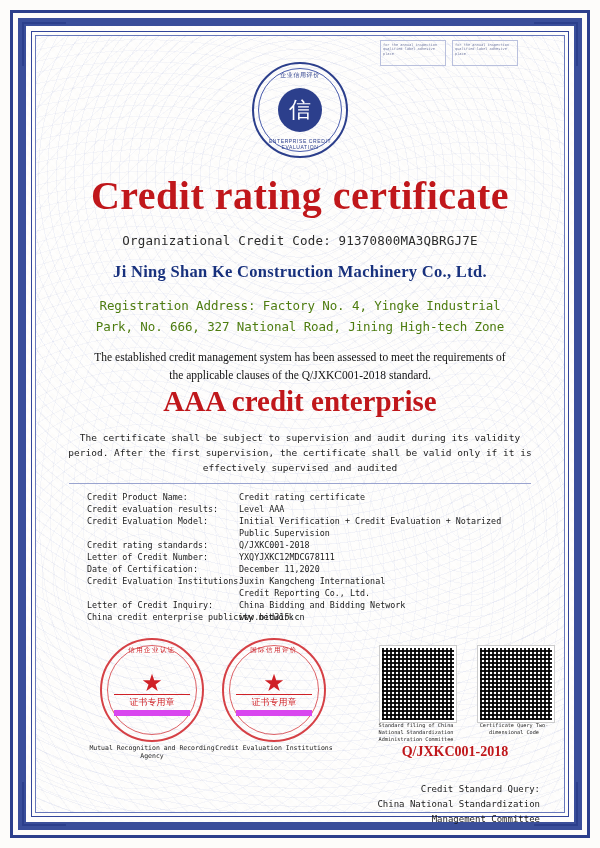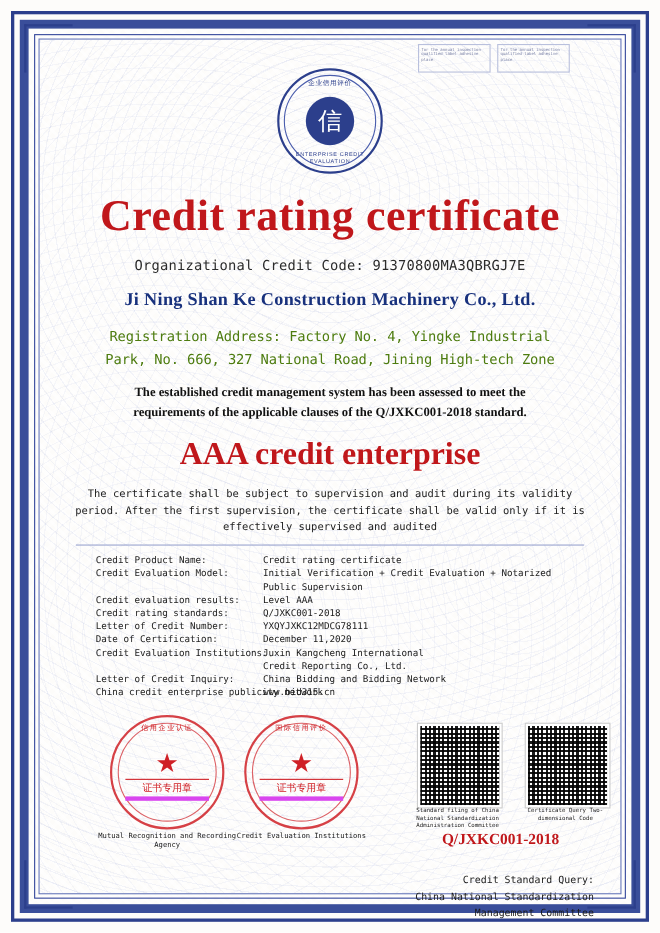--- a/index.html
+++ b/index.html
@@ -173,25 +173,24 @@
     letter-spacing: -.1px;
   }
 
   .statement {
     margin: 12px auto 0;
     width: 420px;
     font-size: 11.5px;
     color: #111;
     line-height: 1.55;
     font-family: "Liberation Serif", serif;
-    font-weight: bold;
+    font-weight: normal;
   }
 
   .grade {
-    margin-top: 12px;
     font-size: 29px;
     font-weight: bold;
     color: #c0171b;
     font-family: "Liberation Serif", serif;
   }
 
   .supervision {
     margin: 12px auto 0;
     width: 470px;
     font-size: 9.5px;
@@ -259,21 +258,21 @@
     transform: translate(-50%,-50%);
     color: #cf2026;
     font-size: 24px;
     line-height: 1;
   }
   .seal .seal-band {
     position: absolute;
     left: 14px; right: 14px;
     bottom: 26px;
     border-top: 1px solid #cf2026;
-    border-bottom: 4px solid #d946ef;
+    border-bottom: 6px solid #d946ef;
     text-align: center;
     font-size: 9px;
     color: #cf2026;
     font-family: "Liberation Sans", sans-serif;
     padding: 1px 0;
   }
   .seal .seal-arc {
     position: absolute;
     left: 0; right: 0; top: 8px;
     text-align: center;
@@ -410,26 +409,26 @@
       <div class="mini-stamps">
         <div class="mini-stamp">for the annual inspection qualified label adhesive place</div>
         <div class="mini-stamp">for the annual inspection qualified label adhesive place</div>
       </div>
 
       <div class="detail-row">
         <div class="detail-label">Credit Product Name:</div>
         <div class="detail-value">Credit rating certificate</div>
       </div>
       <div class="detail-row">
+        <div class="detail-label">Credit evaluation results:</div>
+        <div class="detail-value">Level AAA</div>
+      </div>
+      <div class="detail-row">
         <div class="detail-label">Credit Evaluation Model:</div>
         <div class="detail-value">Initial Verification + Credit Evaluation + Notarized Public Supervision</div>
-      </div>
-      <div class="detail-row">
-        <div class="detail-label">Credit evaluation results:</div>
-        <div class="detail-value">Level AAA</div>
       </div>
       <div class="detail-row">
         <div class="detail-label">Credit rating standards:</div>
         <div class="detail-value">Q/JXKC001-2018</div>
       </div>
       <div class="detail-row">
         <div class="detail-label">Letter of Credit Number:</div>
         <div class="detail-value">YXQYJXKC12MDCG78111</div>
       </div>
       <div class="detail-row">

